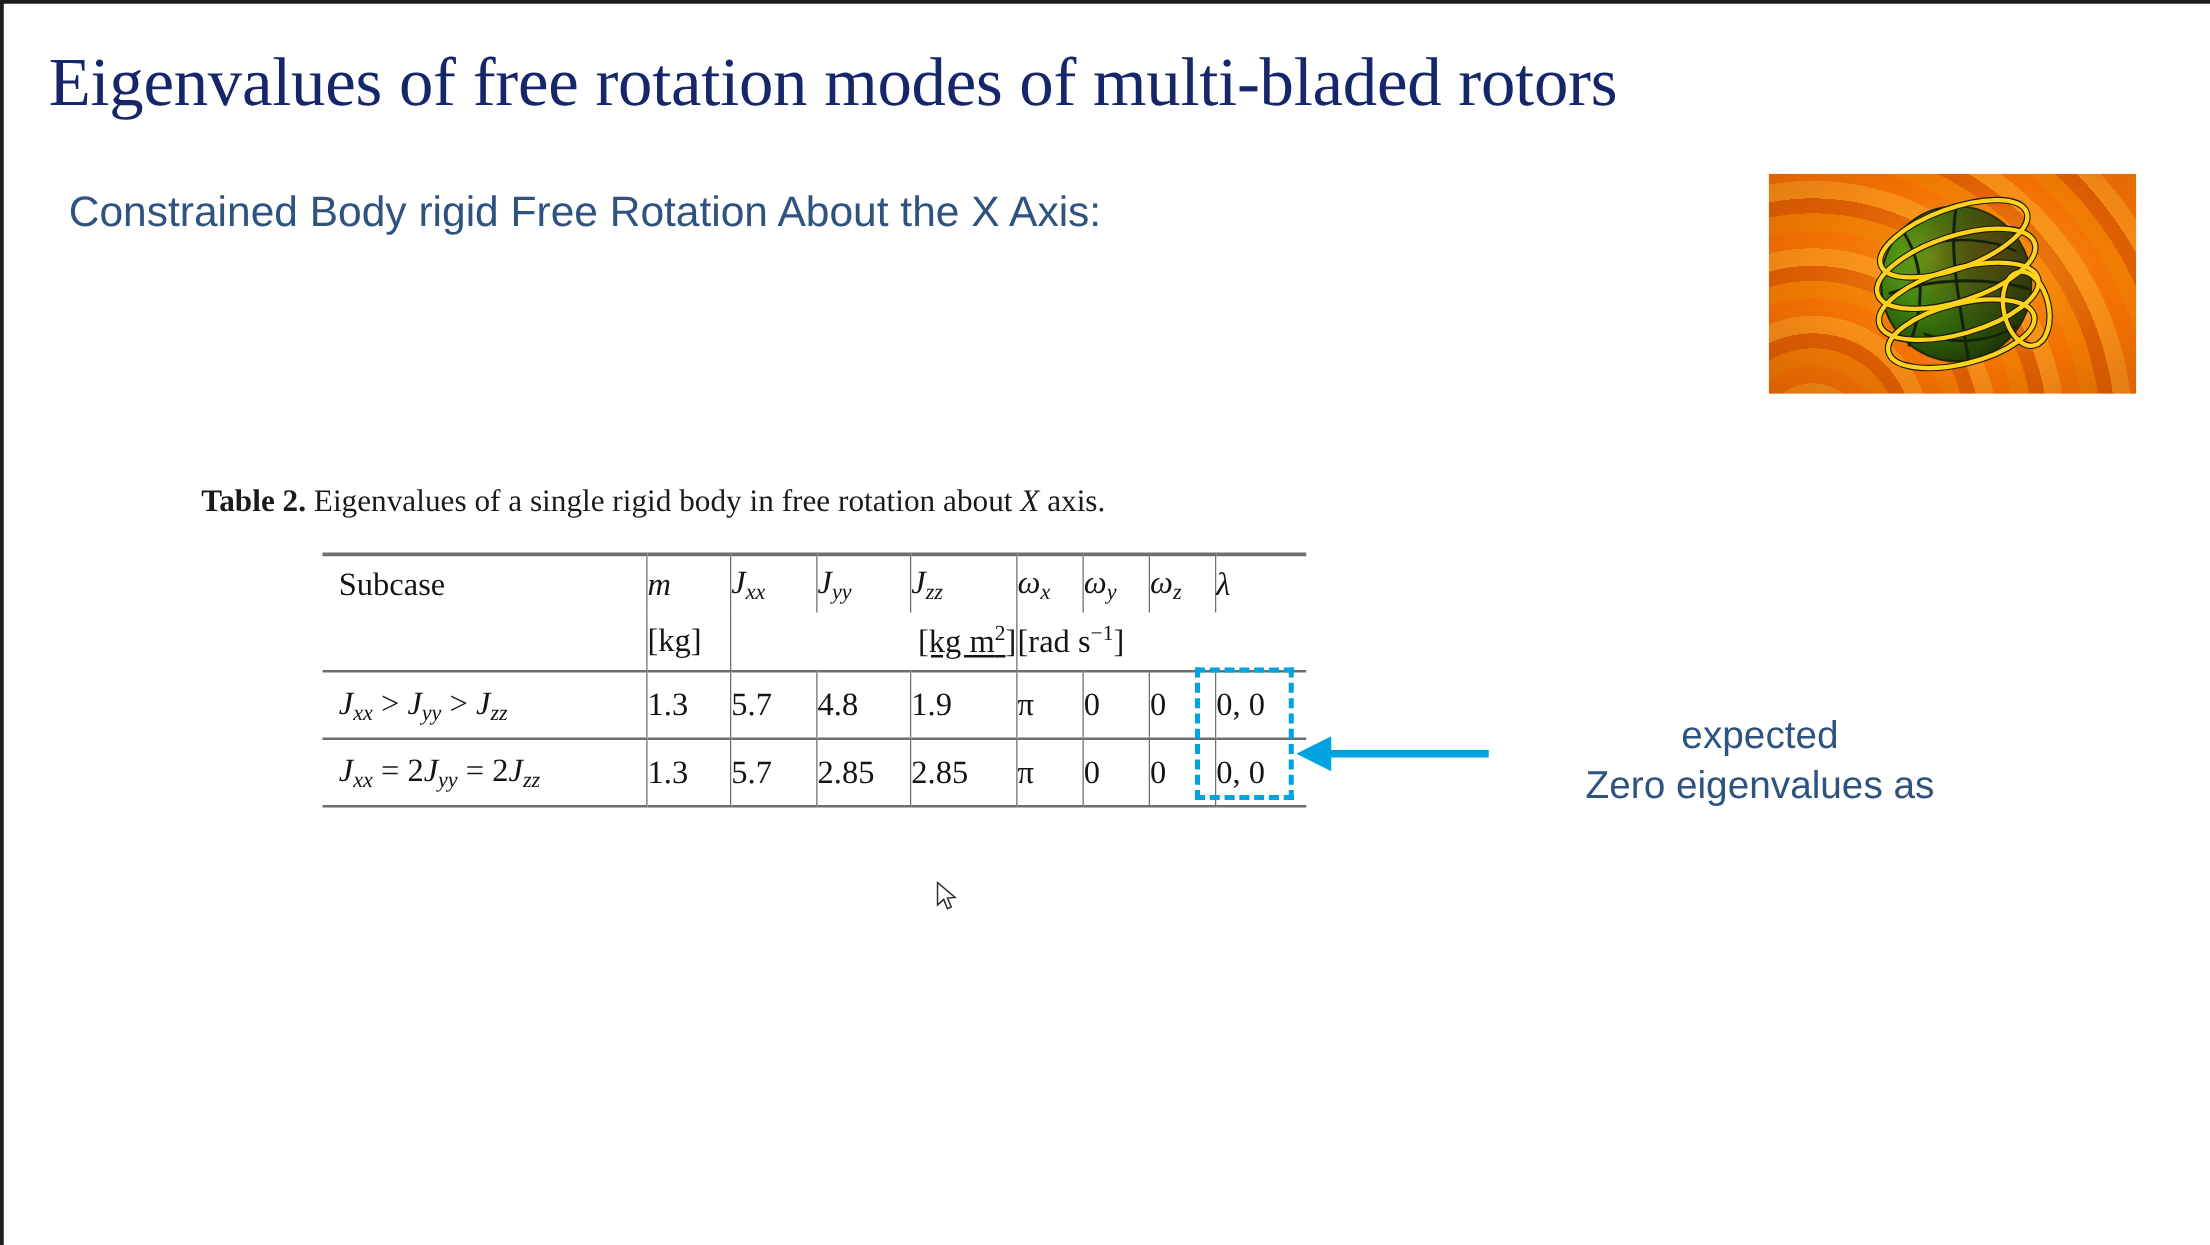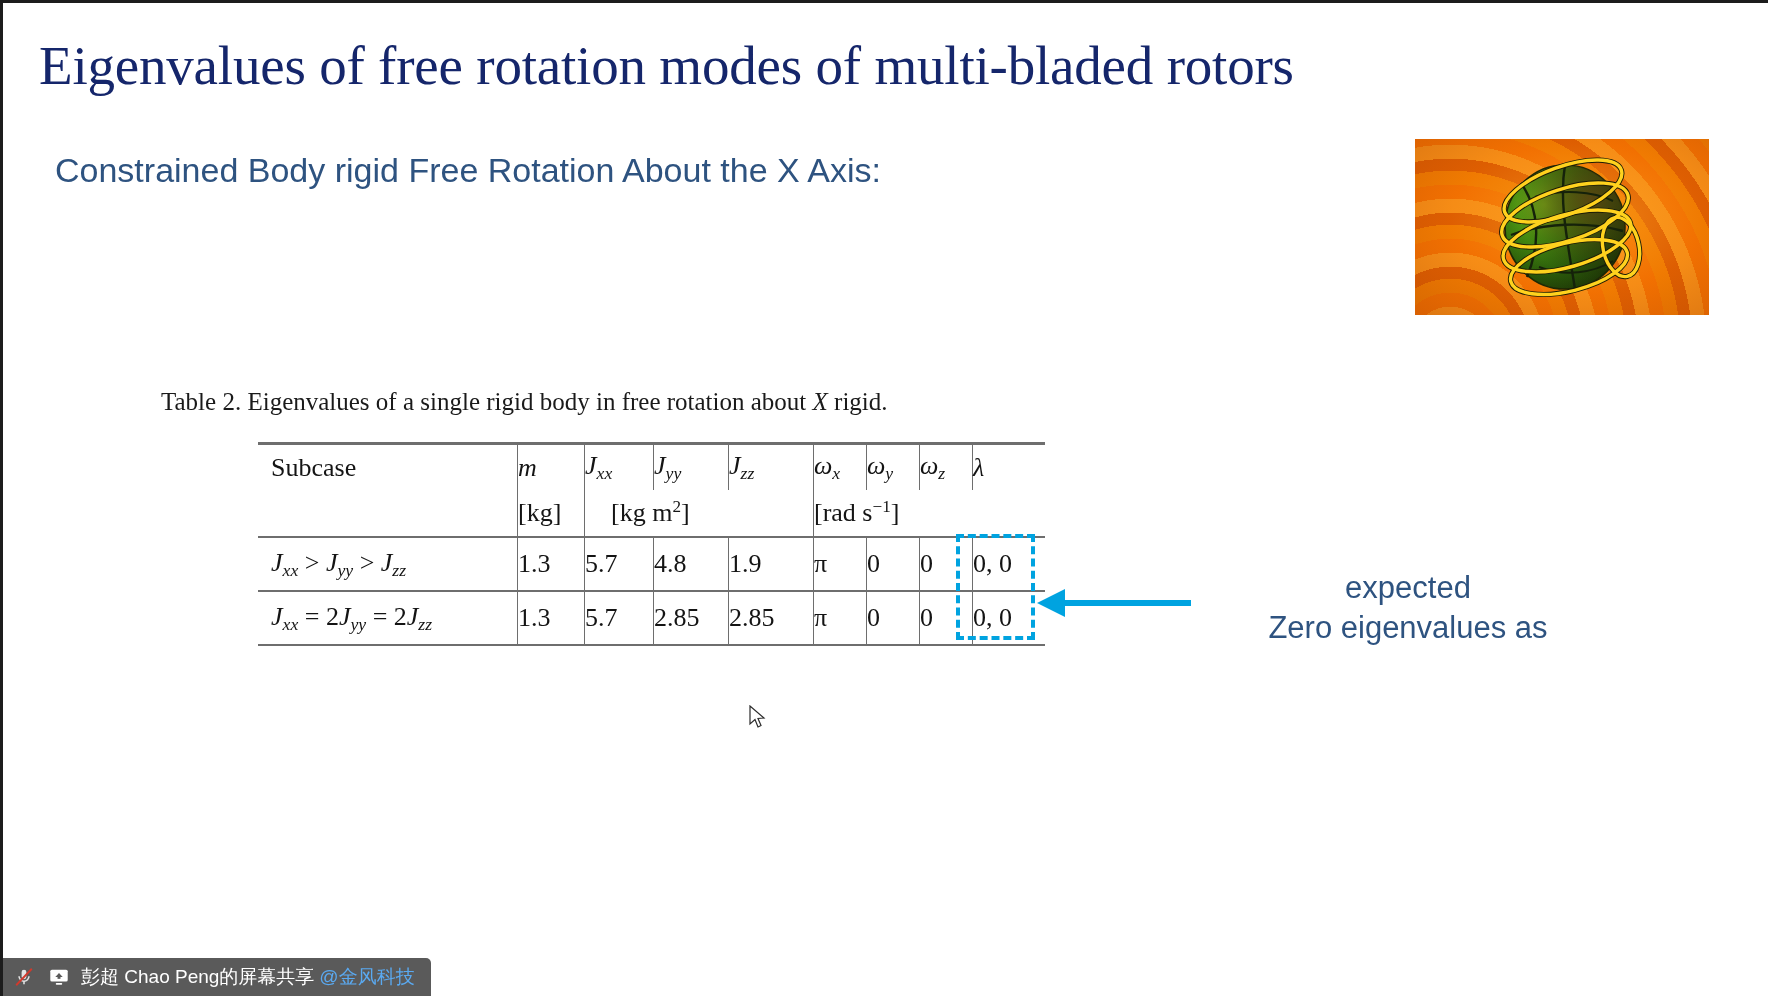--- a/index.html
+++ b/index.html
@@ -89,21 +89,21 @@
   }
   #table-caption {
     font-family: "Liberation Serif", serif;
     font-size: 25px;
     color: #1a1a1a;
     white-space: nowrap;
     margin-bottom: 26px;
     margin-left: 8px;
   }
   #table-caption .lead {
-    font-weight: normal;
+    font-weight: bold;
   }
   #table-caption .mathit {
     font-style: italic;
   }
 
   #eigen-table {
     border-collapse: collapse;
     font-family: "Liberation Serif", serif;
     font-size: 26px;
     color: #141414;
@@ -258,42 +258,42 @@
       </g>
     </svg>
   </div>
 
   <div id="table-block">
 
     <div id="table-caption">
       <span class="lead">Table 2.</span>
       <span>Eigenvalues of a single rigid body in free rotation about</span>
       <span class="mathit">X</span>
-      <span>rigid.</span>
+      <span>axis.</span>
     </div>
 
     <table id="eigen-table">
       <tbody>
 
         <tr class="hdr-row rule-top">
           <td class="c-sub">Subcase</td>
           <td class="c-m vrule"><span class="mi">m</span></td>
           <td class="c-jxx vrule"><span class="mi">J</span><span class="sub">xx</span></td>
           <td class="c-jyy vrule"><span class="mi">J</span><span class="sub">yy</span></td>
           <td class="c-jzz vrule"><span class="mi">J</span><span class="sub">zz</span></td>
           <td class="c-wx vrule"><span class="mi">ω</span><span class="sub">x</span></td>
           <td class="c-wy vrule"><span class="mi">ω</span><span class="sub">y</span></td>
           <td class="c-wz vrule"><span class="mi">ω</span><span class="sub">z</span></td>
           <td class="c-lam vrule"><span class="mi">λ</span></td>
         </tr>
 
         <tr class="unit-row">
           <td class="c-sub"></td>
           <td class="c-m vrule">[kg]</td>
-          <td class="c-jxx vrule" colspan="3" style="text-align:left;padding-left:26px;"><span>[kg m</span><span class="sup">2</span><span>]</span></td>
+          <td class="c-jxx vrule" colspan="3" style="text-align:right;padding-left:16px;text-decoration:underline;"><span>[kg m</span><span class="sup">2</span><span>]</span></td>
           <td class="c-wx vrule" colspan="4"><span>[rad s</span><span class="sup">−1</span><span>]</span></td>
         </tr>
 
         <tr class="data-row rule-mid">
           <td class="c-sub">
             <span class="mi">J</span><span class="sub">xx</span> <span class="up">&gt;</span> <span class="mi">J</span><span class="sub">yy</span> <span class="up">&gt;</span> <span class="mi">J</span><span class="sub">zz</span>
           </td>
           <td class="c-m vrule">1.3</td>
           <td class="c-jxx vrule">5.7</td>
           <td class="c-jyy vrule">4.8</td>
@@ -330,34 +330,14 @@
 
   <div id="callout-text">
     <div>expected</div>
     <div>Zero eigenvalues as</div>
   </div>
 
   <svg id="mouse-cursor" viewBox="0 0 18 26">
     <polygon points="1,1 1,19 6,14.5 9,22 12,20.5 9,13.5 15,13" fill="#ffffff" stroke="#2b2b2b" stroke-width="1.2"></polygon>
   </svg>
 
-  <div id="share-taskbar">
-    <span class="tb-icon">
-      <svg viewBox="0 0 24 24" width="22" height="22">
-        <path d="M12 4a2.6 2.6 0 0 1 2.6 2.6v5.2A2.6 2.6 0 0 1 12 14.4a2.6 2.6 0 0 1-2.6-2.6V6.6A2.6 2.6 0 0 1 12 4z" fill="#e3e3e3"></path>
-        <path d="M6.6 11.2a5.4 5.4 0 0 0 10.8 0" fill="none" stroke="#e3e3e3" stroke-width="1.7"></path>
-        <line x1="12" y1="16.6" x2="12" y2="20" stroke="#e3e3e3" stroke-width="1.7"></line>
-        <line x1="3.5" y1="21" x2="20.5" y2="3" stroke="#d2392c" stroke-width="2"></line>
-      </svg>
-    </span>
-    <span class="tb-icon">
-      <svg viewBox="0 0 24 24" width="22" height="22">
-        <rect x="2.5" y="4" width="19" height="13" rx="1.8" fill="#ffffff"></rect>
-        <polygon points="12,7.5 16,12 8,12" fill="#5a5a5a"></polygon>
-        <rect x="10.4" y="11.4" width="3.2" height="2.6" fill="#5a5a5a"></rect>
-        <rect x="8.5" y="18.6" width="7" height="1.8" rx="0.8" fill="#ffffff"></rect>
-      </svg>
-    </span>
-    <span id="share-label">彭超 Chao Peng的屏幕共享</span>
-    <span id="share-company">@金风科技</span>
-  </div>
 
 </div>
 
 </body></html>

